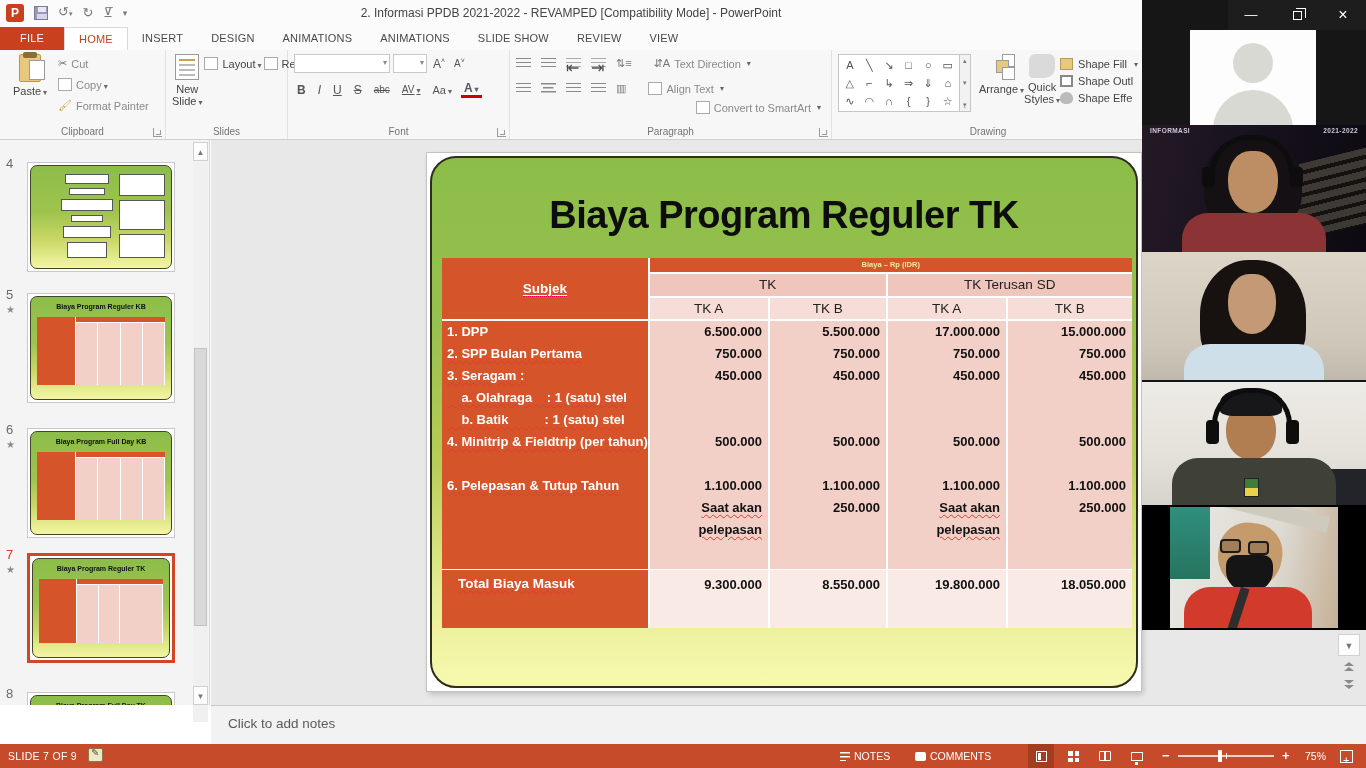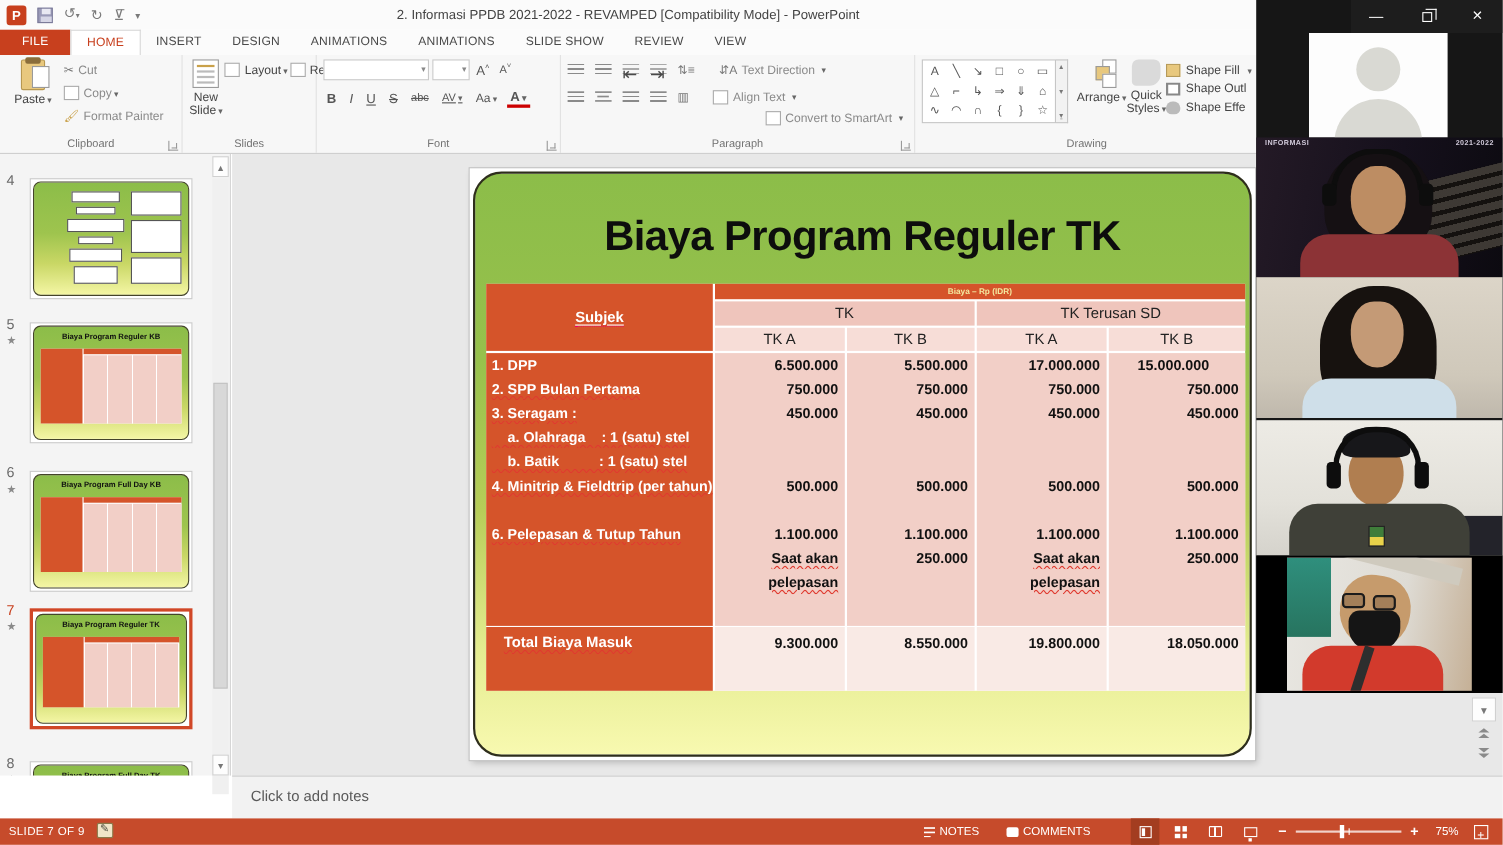--- a/index.html
+++ b/index.html
@@ -512,21 +512,21 @@
               <div class="vcell" style="height: 22px;">17.000.000</div>
               <div class="vcell" style="height: 22px;">750.000</div>
               <div class="vcell" style="height: 22px;">450.000</div>
               <div class="vcell" style="height: 22px;"></div>
               <div class="vcell" style="height: 22px;"></div>
               <div class="vcell" style="height: 44px;">500.000</div>
               <div class="vcell" style="height: 22px;">1.100.000</div>
               <div class="vcell sq" style="height: 44px;">Saat akan pelepasan</div>
             </div>
           <div class="vcol c4">
-              <div class="vcell" style="height: 22px; text-align: center;">15.000.000</div>
+              <div class="vcell" style="height: 22px;">15.000.000</div>
               <div class="vcell" style="height: 22px;">750.000</div>
               <div class="vcell" style="height: 22px;">450.000</div>
               <div class="vcell" style="height: 22px;"></div>
               <div class="vcell" style="height: 22px;"></div>
               <div class="vcell" style="height: 44px;">500.000</div>
               <div class="vcell" style="height: 22px;">1.100.000</div>
               <div class="vcell" style="height: 44px;">250.000</div>
             </div>
         </div>
         <div class="srow" id="trow-total">

